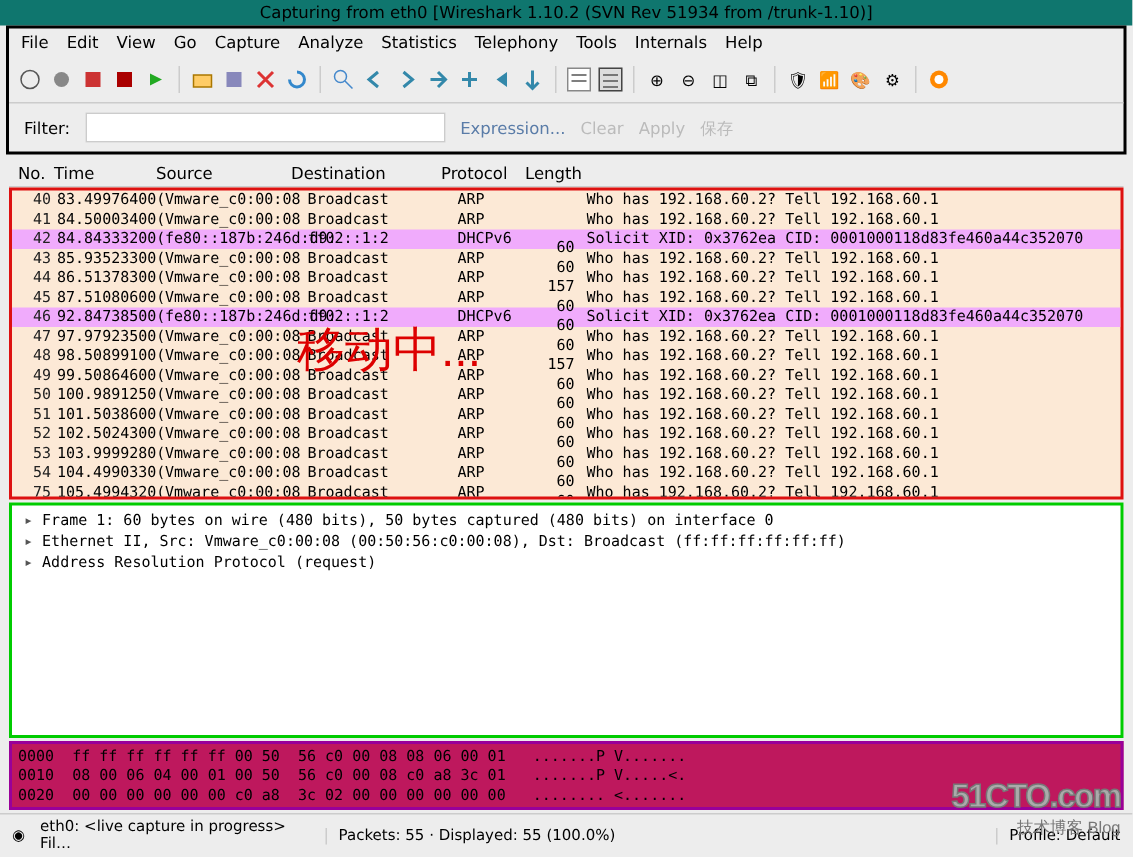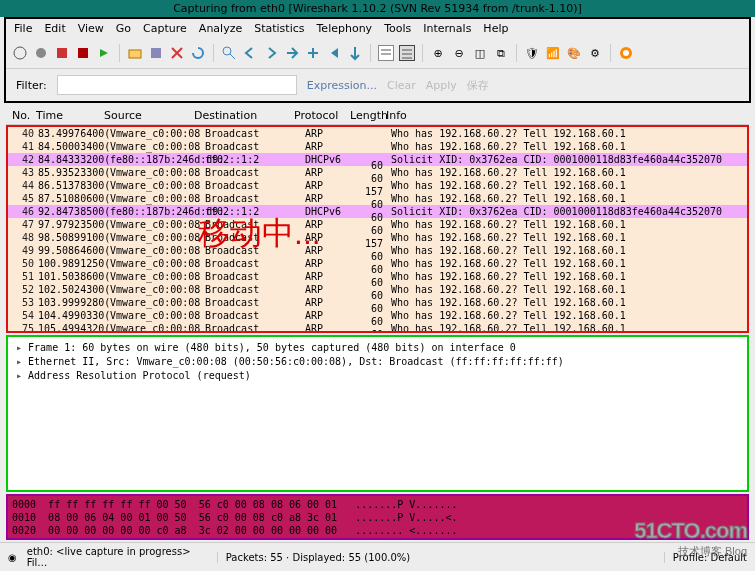--- a/index.html
+++ b/index.html
@@ -189,21 +189,20 @@
   </div>
 </div>
 
 <div class="headers">
   <div class="col-no">No.</div>
   <div class="col-time">Time</div>
   <div class="col-src">Source</div>
   <div class="col-dst">Destination</div>
   <div class="col-proto">Protocol</div>
   <div class="col-len">Length</div>
-  <div class="col-info">Info</div>
 </div>
 
 <div class="packet-list">
   <div class="overlay-text">移动中...</div>
 <div class="row ">
       <span class="c-no">40</span>
       <span class="c-time">83.49976400(</span>
       <span class="c-src">Vmware_c0:00:08</span>
       <span class="c-dst">Broadcast</span>
       <span class="c-proto">ARP</span>

